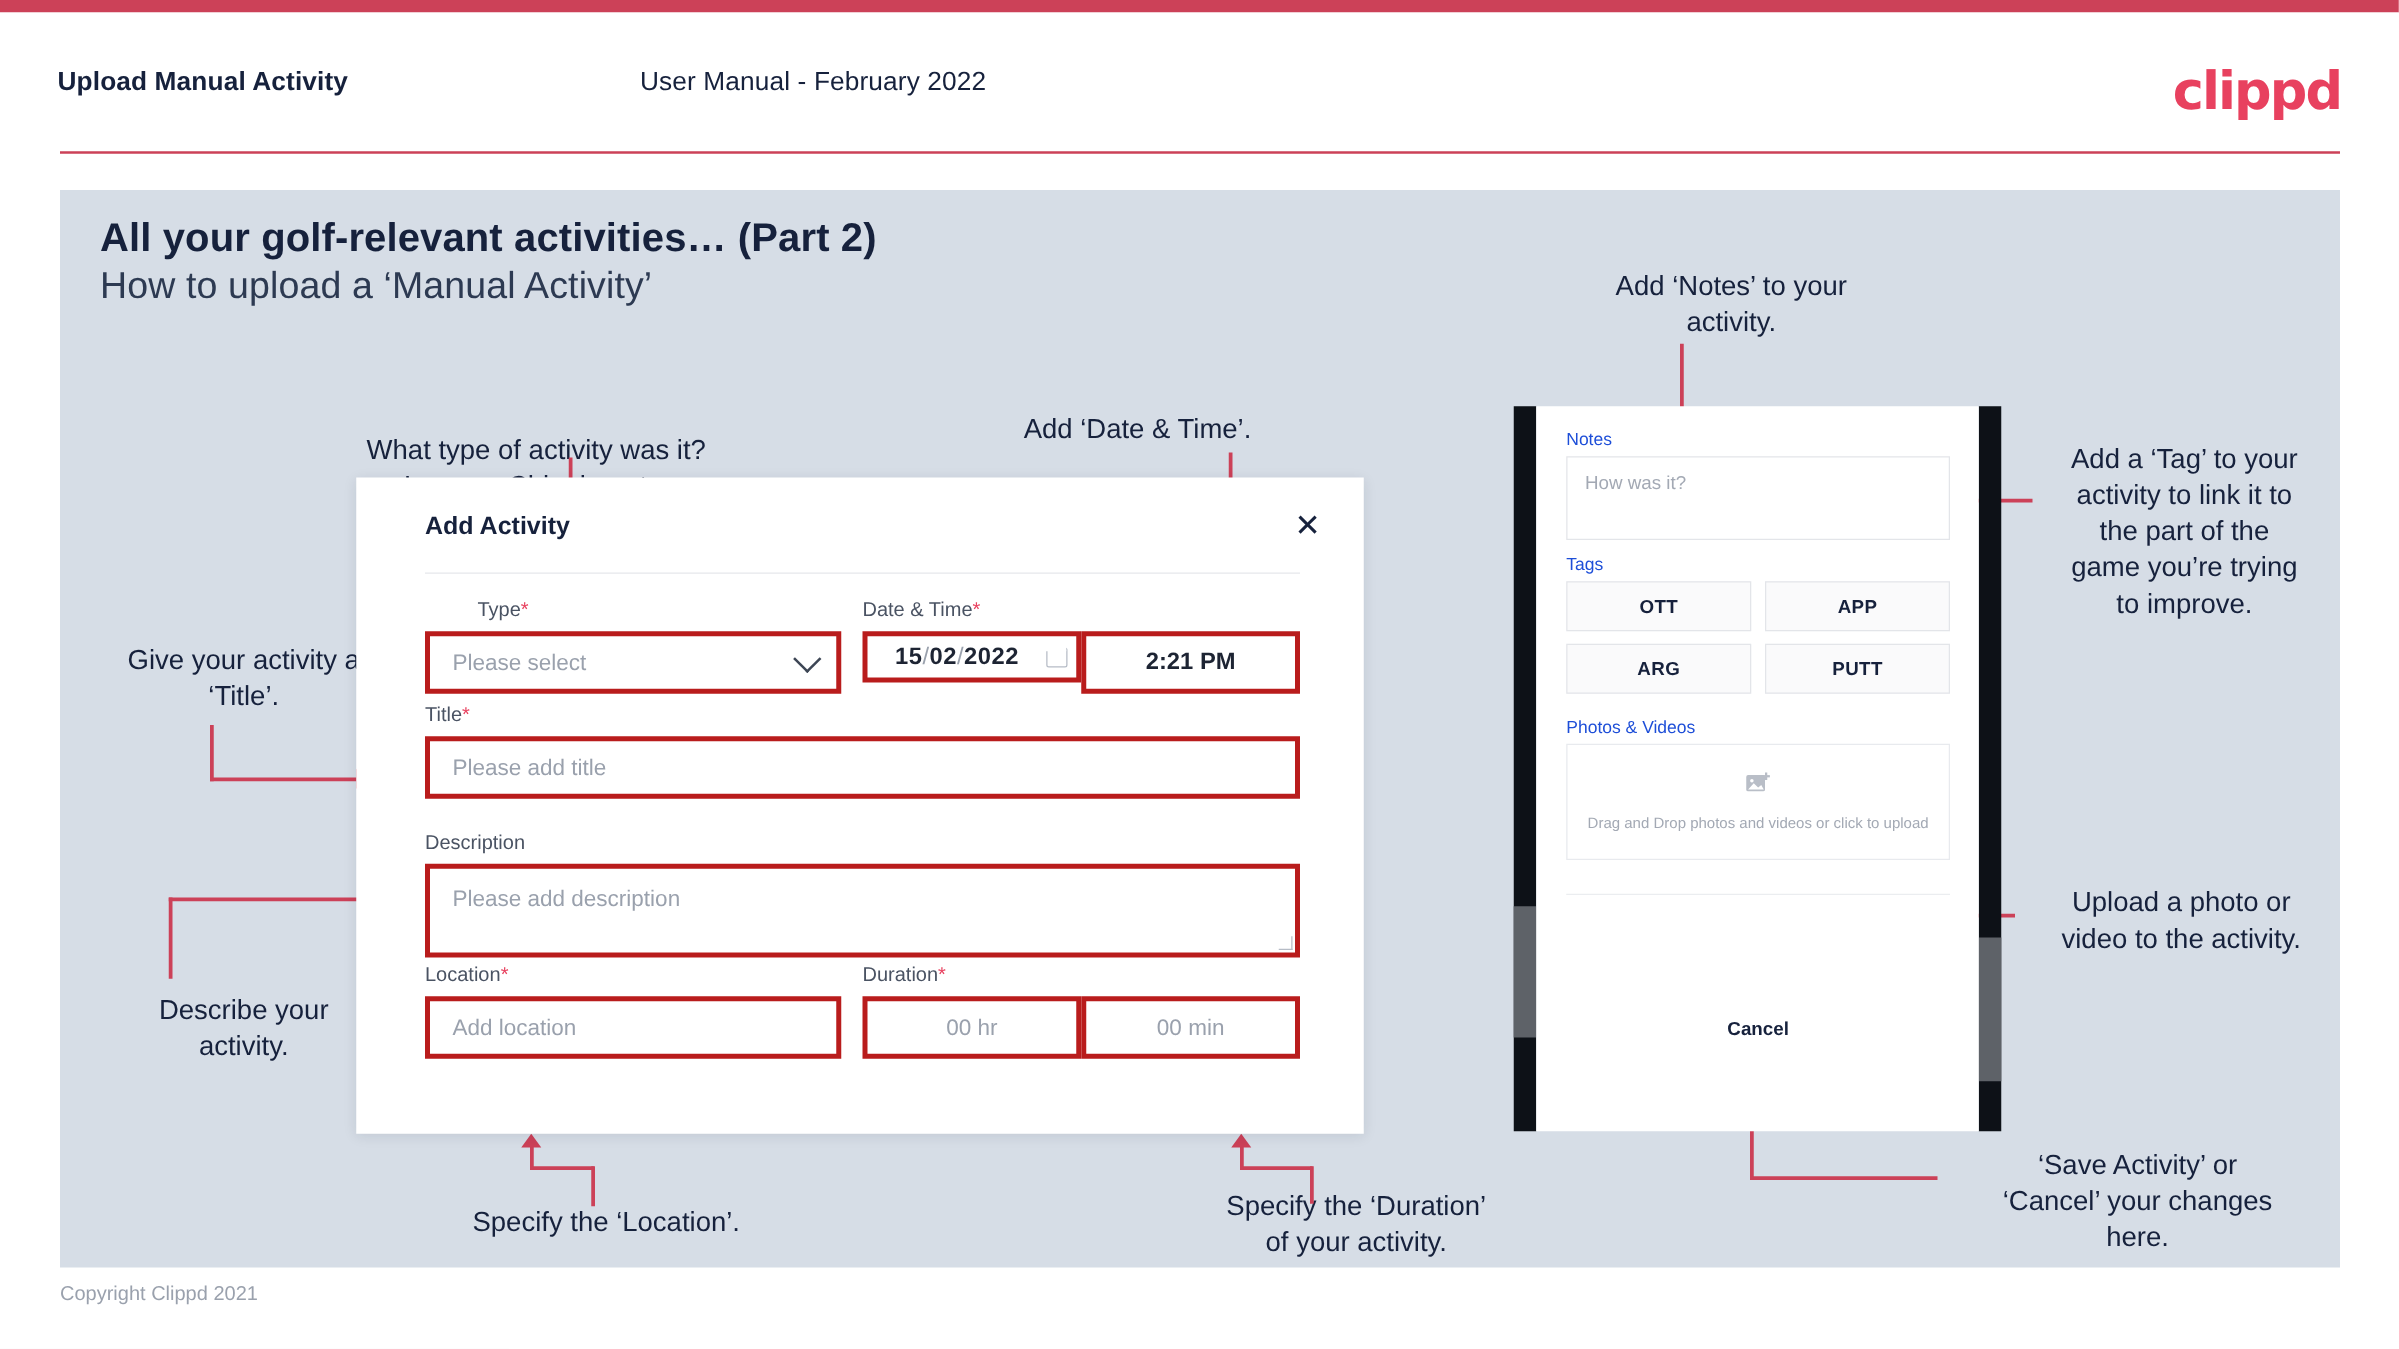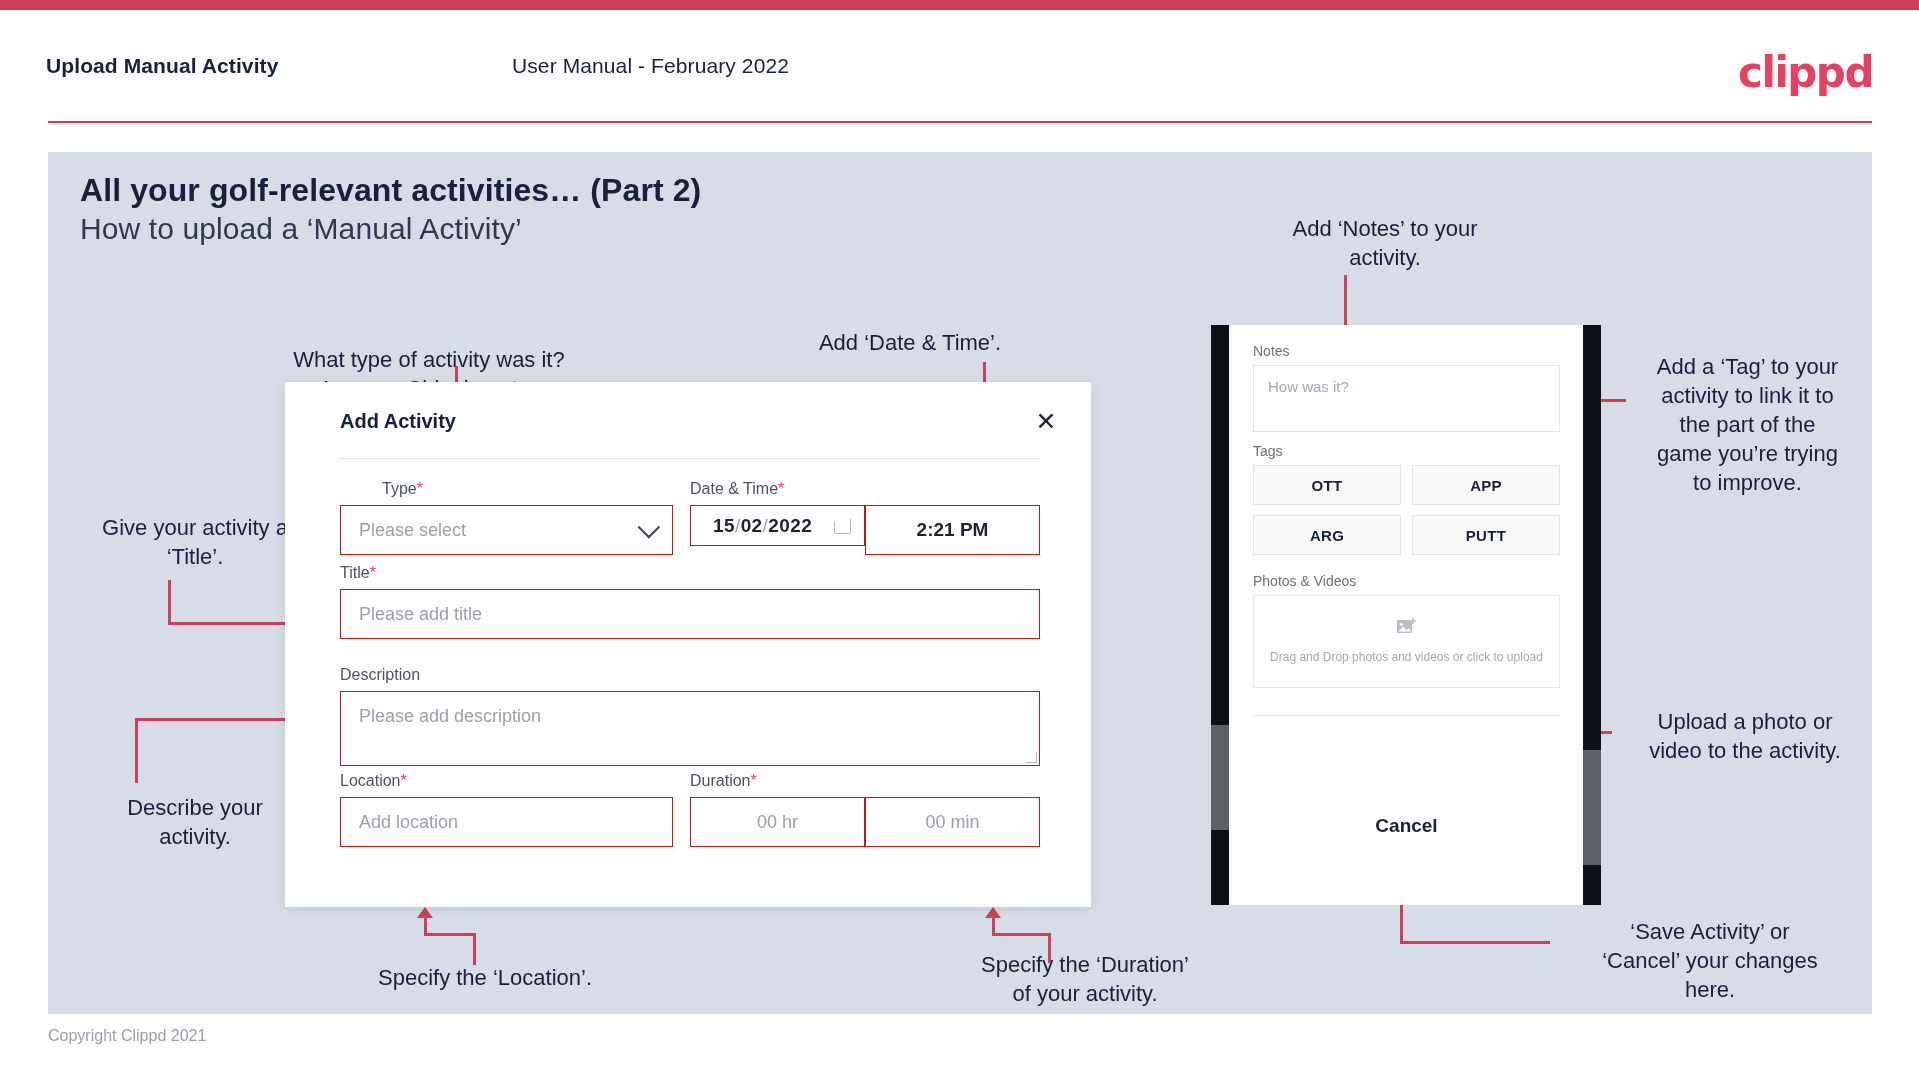--- a/index.html
+++ b/index.html
@@ -166,21 +166,21 @@
     position: absolute;
     font-size: 16px;
     color: #4a5363;
     font-weight: 400;
   }
   .req { color: #e8415f; }
 
   .input-box {
     position: absolute;
     background: #ffffff;
-    border: 1px solid #b91c1c;
+    border: 4px solid #b91c1c;
     box-sizing: border-box;
     display: flex;
     align-items: center;
   }
   .input-placeholder {
     font-size: 18px;
     color: #9aa1ad;
     padding-left: 18px;
   }
   .chev {
@@ -264,21 +264,21 @@
   .phone-screen {
     position: absolute;
     left: 18px; top: 0;
     width: 354px; height: 580px;
     background: #ffffff;
     overflow: hidden;
   }
   .p-label {
     position: absolute;
     font-size: 14px;
-    color: #737373;
+    color: #1d4ed8;
     text-align: center;
   }
   .p-box {
     position: absolute;
     border: 1px solid #e3e5e9;
     box-sizing: border-box;
     background: #ffffff;
   }
   .p-box-ph {
     position: absolute;
@@ -328,21 +328,21 @@
     font-size: 15px;
     font-weight: 700;
     display: flex;
     align-items: center;
     justify-content: center;
     cursor: pointer;
   }
   .cancel-btn {
     position: absolute;
     color: #16213c;
-    font-size: 19px;
+    font-size: 15px;
     font-weight: 700;
     text-align: center;
     cursor: pointer;
   }
 
   
   .footer {
     position: absolute;
     left: 48px; top: 1027px;
     font-size: 16px;

